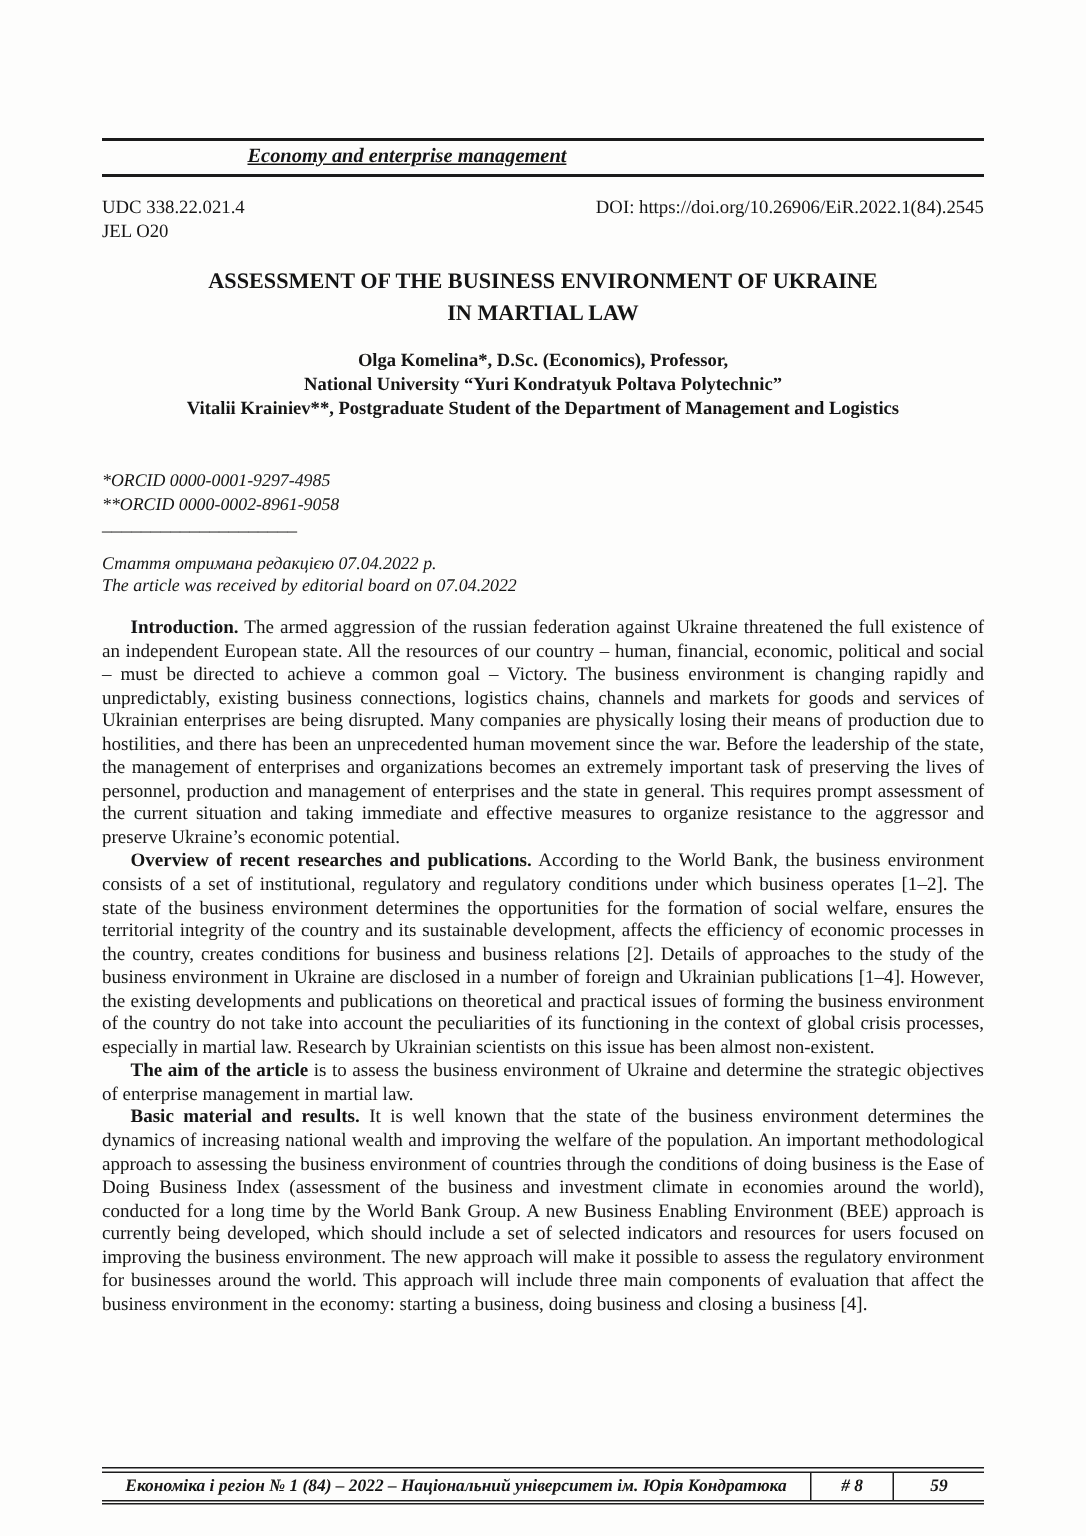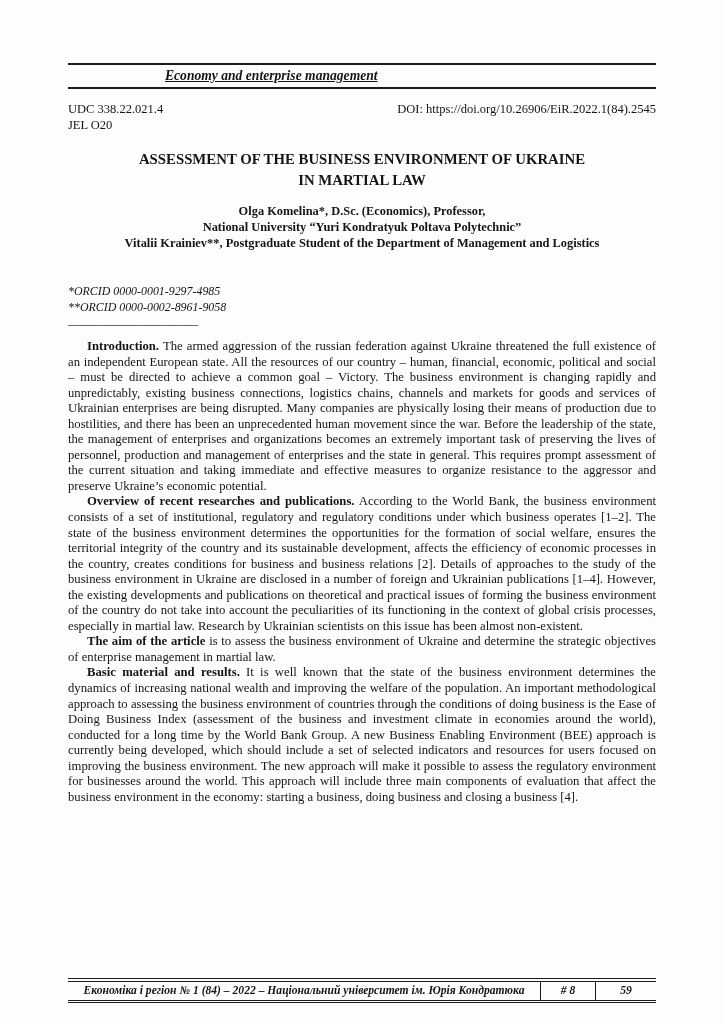--- a/index.html
+++ b/index.html
@@ -7,21 +7,21 @@
   body {
     background: #fdfdfc;
     color: #151515;
     font-family: "Liberation Serif", "DejaVu Serif", serif;
     overflow: hidden;
   }
   .page {
     position: relative;
     width: 724px;
     height: 1016px;
-    padding: 63px 68px 0 68px;
+    padding: 92px 68px 0 68px;
   }
 
   
   .running-head {
     border-top: 2.5px solid #1b1b1b;
     border-bottom: 2px solid #1b1b1b;
     padding: 1px 0 3px 0;
   }
   .running-head-text {
     display: inline-block;
@@ -158,20 +158,24 @@
     <div>Vitalii Krainiev**, Postgraduate Student of the Department of Management and Logistics</div>
   </div>
 
   <div class="orcid-block">
     <div>*ORCID 0000-0001-9297-4985</div>
     <div>**ORCID 0000-0002-8961-9058</div>
   </div>
 
   <div class="footnote-divider">____________________</div>
 
+  <div class="received-block">
+    <div>Стаття отримана редакцією 07.04.2022 р.</div>
+    <div>The article was received by editorial board on 07.04.2022</div>
+  </div>
 
   <div class="article-body">
     <p><b class="lead">Introduction.</b><span> The armed aggression of the russian federation against Ukraine threatened the full existence of an independent European state. All the resources of our country – human, financial, economic, political and social – must be directed to achieve a common goal – Victory. The business environment is changing rapidly and unpredictably, existing business connections, logistics chains, channels and markets for goods and services of Ukrainian enterprises are being disrupted. Many companies are physically losing their means of production due to hostilities, and there has been an unprecedented human movement since the war. Before the leadership of the state, the management of enterprises and organizations becomes an extremely important task of preserving the lives of personnel, production and management of enterprises and the state in general. This requires prompt assessment of the current situation and taking immediate and effective measures to organize resistance to the aggressor and preserve Ukraine’s economic potential.</span></p>
     <p><b class="lead">Overview of recent researches and publications.</b><span> According to the World Bank, the business environment consists of a set of institutional, regulatory and regulatory conditions under which business operates [1–2]. The state of the business environment determines the opportunities for the formation of social welfare, ensures the territorial integrity of the country and its sustainable development, affects the efficiency of economic processes in the country, creates conditions for business and business relations [2]. Details of approaches to the study of the business environment in Ukraine are disclosed in a number of foreign and Ukrainian publications [1–4]. However, the existing developments and publications on theoretical and practical issues of forming the business environment of the country do not take into account the peculiarities of its functioning in the context of global crisis processes, especially in martial law. Research by Ukrainian scientists on this issue has been almost non-existent.</span></p>
     <p><b class="lead">The aim of the article</b><span> is to assess the business environment of Ukraine and determine the strategic objectives of enterprise management in martial law.</span></p>
     <p><b class="lead">Basic material and results.</b><span> It is well known that the state of the business environment determines the dynamics of increasing national wealth and improving the welfare of the population. An important methodological approach to assessing the business environment of countries through the conditions of doing business is the Ease of Doing Business Index (assessment of the business and investment climate in economies around the world), conducted for a long time by the World Bank Group. A new Business Enabling Environment (BEE) approach is currently being developed, which should include a set of selected indicators and resources for users focused on improving the business environment. The new approach will make it possible to assess the regulatory environment for businesses around the world. This approach will include three main components of evaluation that affect the business environment in the economy: starting a business, doing business and closing a business [4].</span></p>
   </div>
 
   <div class="page-footer">
     <div class="footer-outer">

